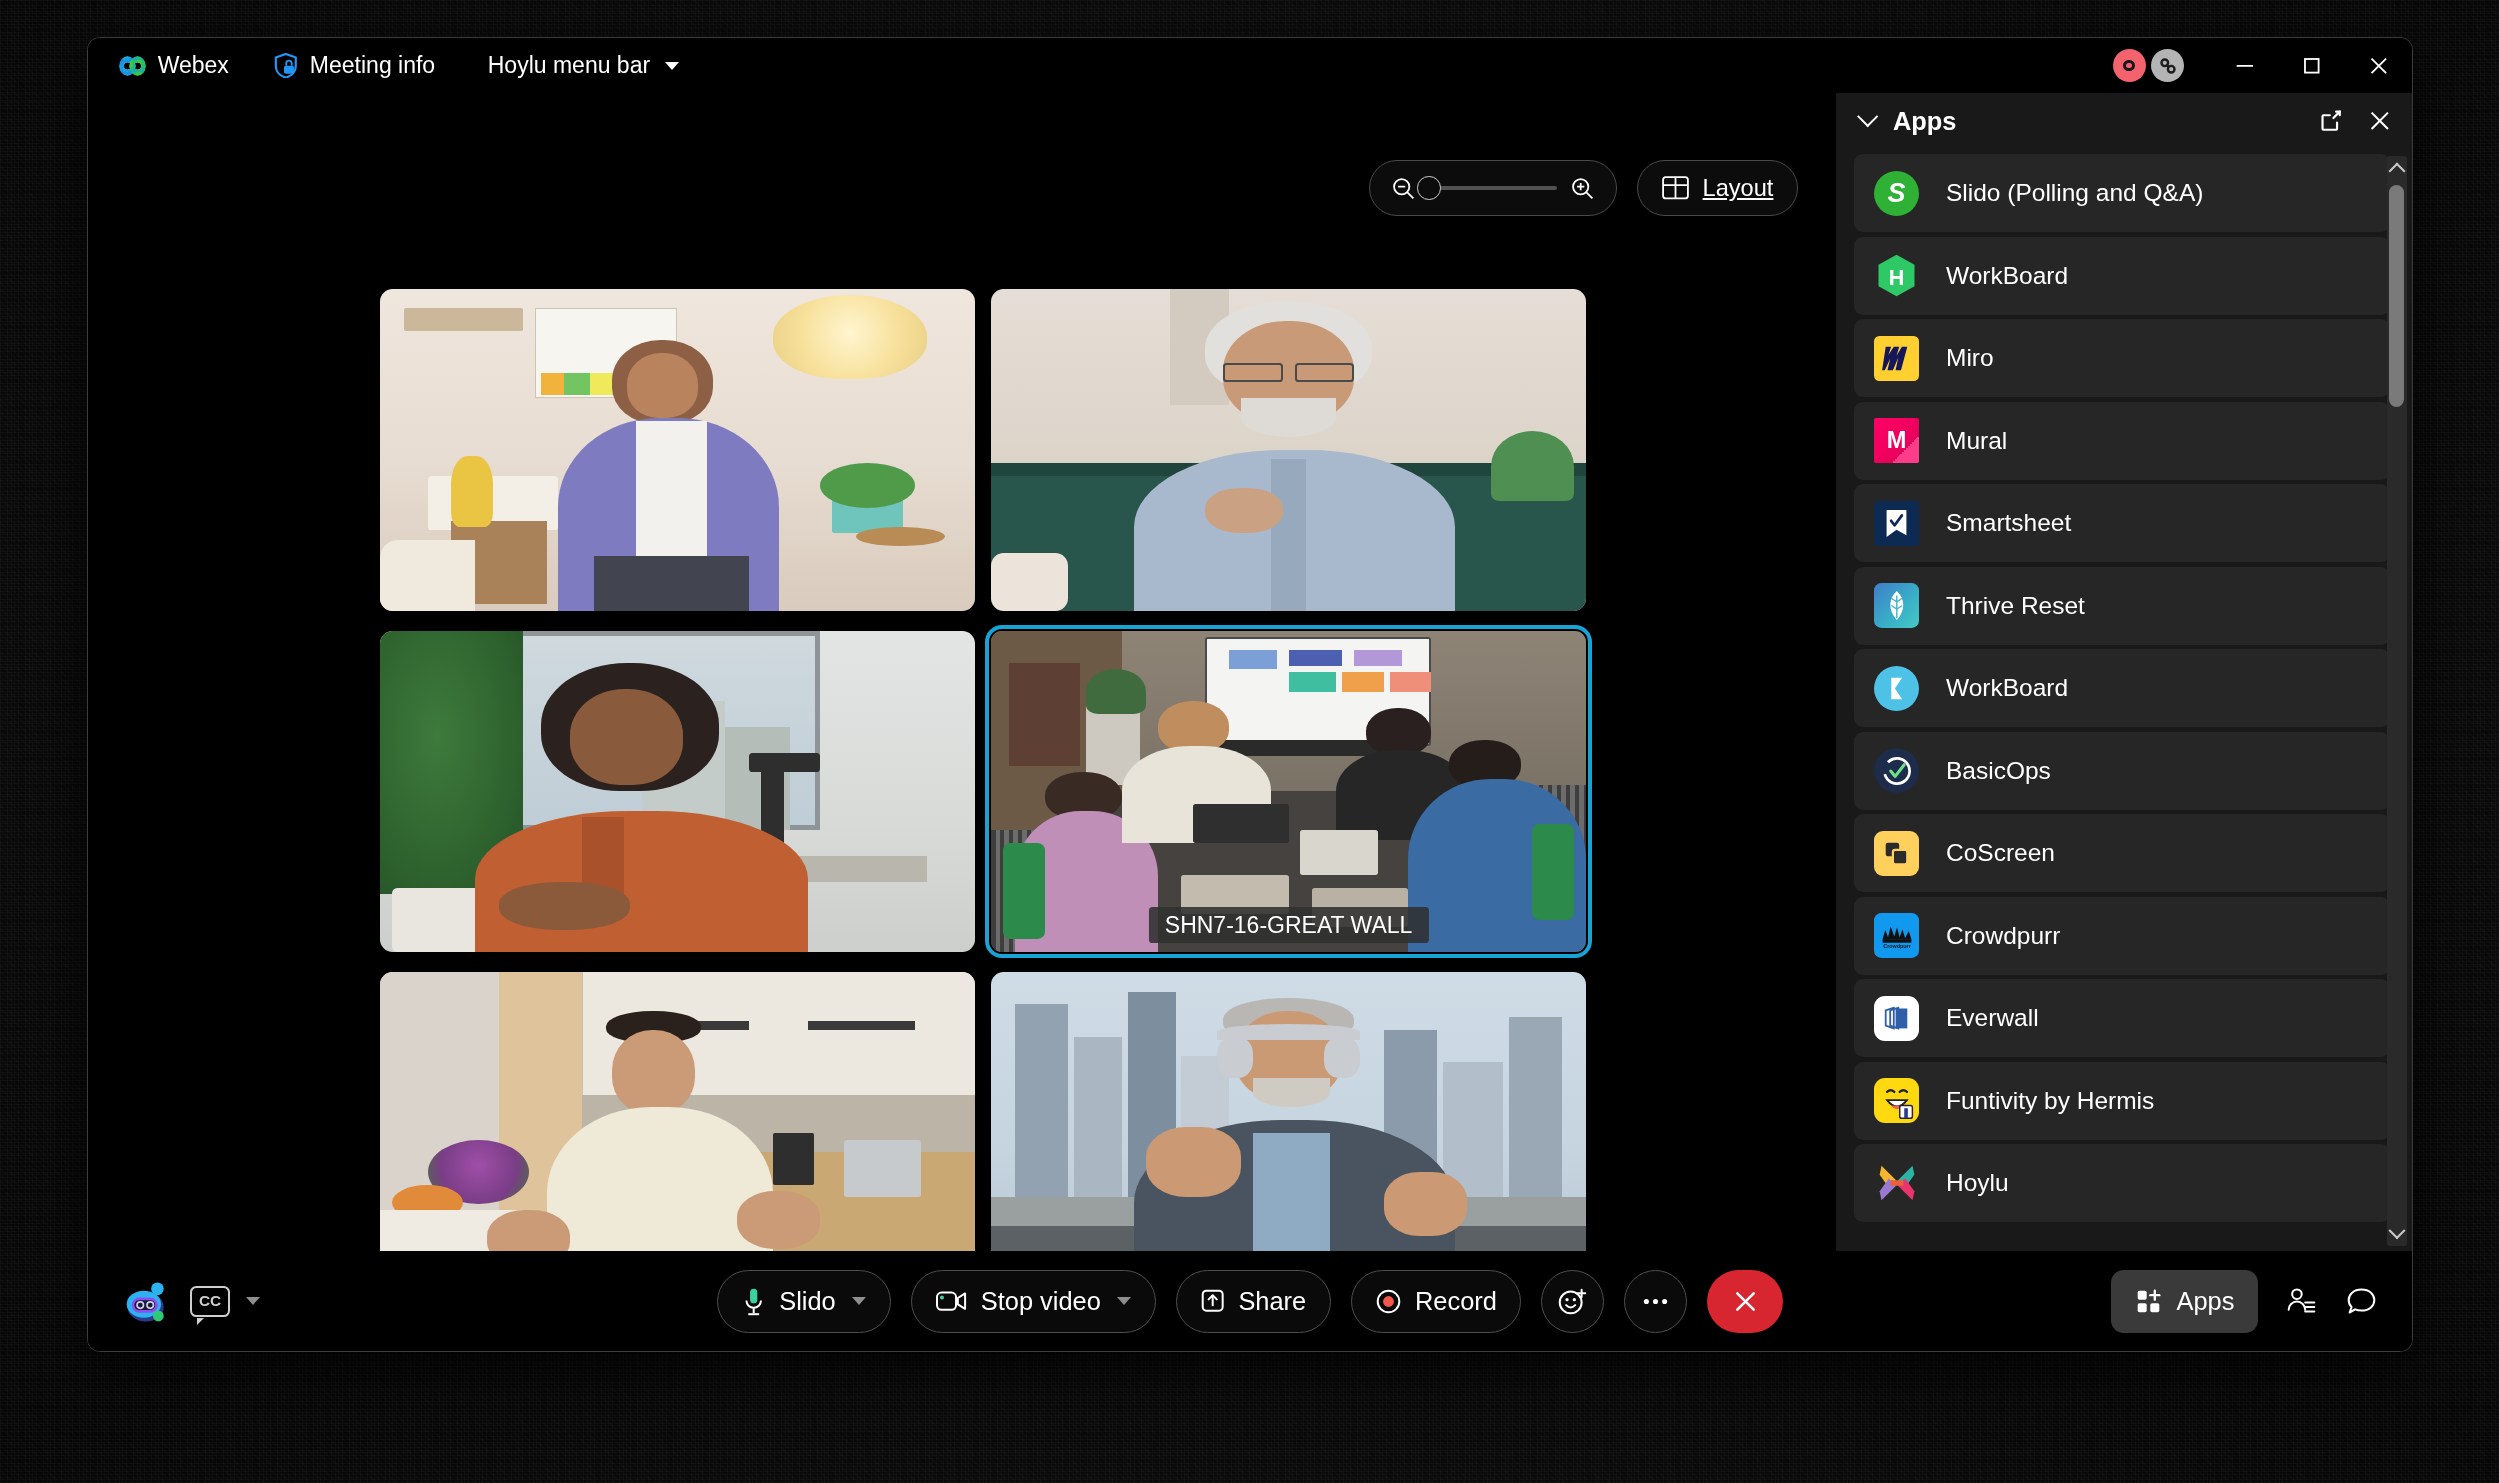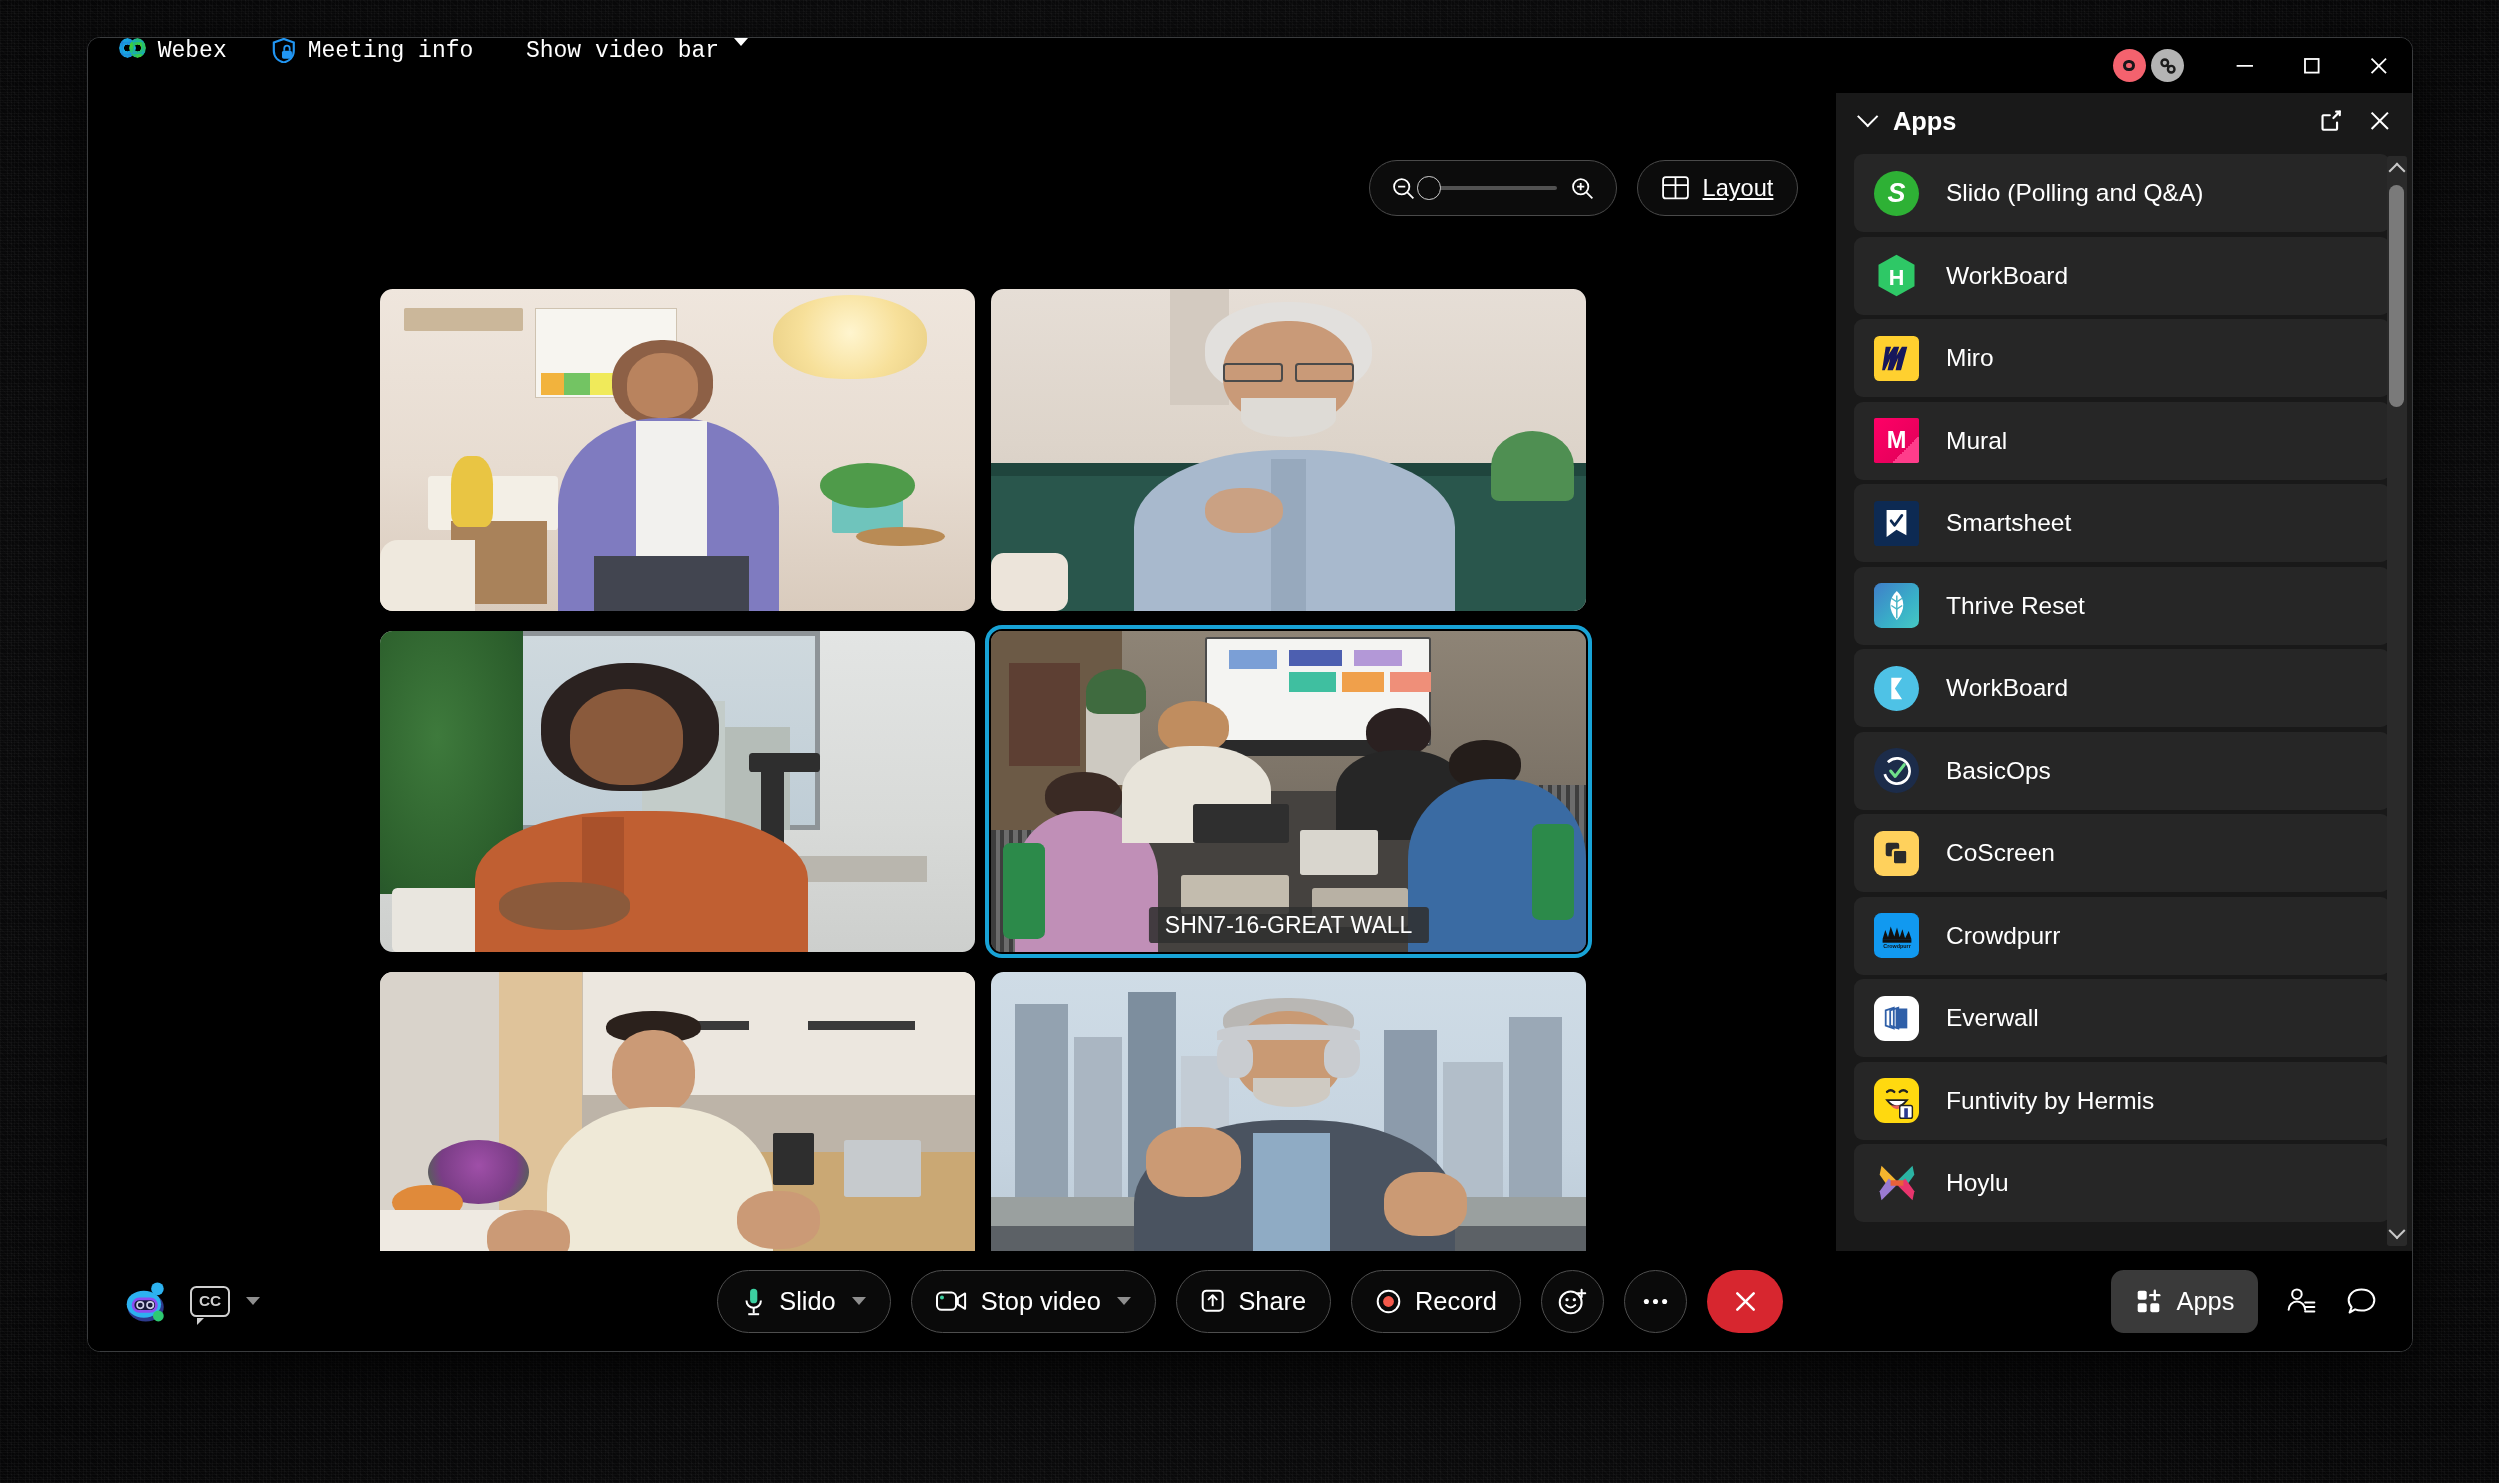--- a/index.html
+++ b/index.html
@@ -35,23 +35,23 @@
     box-shadow:0 18px 63px rgba(0,0,0,.9);
   }
 
   
   #titlebar{
     position:absolute; left:0; top:0; right:0; height:55px;
     background:#000;
     display:flex; align-items:center;
   }
   .tb-item{
-    display:flex; gap:11.8px;
+    display:flex; align-items:center; gap:11.8px;
     color:#fff; font-size:23px; height:55px; padding:0 7.3px;
-    cursor:default; white-space:nowrap;font-family:Liberation Mono, monospace;
+    cursor:default; white-space:nowrap;
   }
   #tb-webex{ margin-left:23.6px; }
   #tb-meetinfo{ margin-left:31px; }
   #tb-menubar{ margin-left:38px; gap:14.5px; }
 
   .webex-logo{ width:27px; height:20px; position:relative; flex:0 0 auto; }
   .webex-logo i{
     position:absolute; top:0; width:17px; height:20px; border-radius:50%;
     border:4.5px solid transparent;
   }
@@ -233,21 +233,21 @@
         <svg viewBox="0 0 26 28" width="23.6" height="25.4">
           <path d="M13 1 L24 5 V14 C24 21 19 25.5 13 27 C7 25.5 2 21 2 14 V5 Z" fill="none" stroke="#2196f3" stroke-width="2.4"></path>
           <rect x="11" y="14" width="11" height="9" rx="2" fill="#2196f3"></rect>
           <path d="M13.5 14 v-2.5 a3 3 0 0 1 6 0 V14" fill="none" stroke="#2196f3" stroke-width="2"></path>
         </svg>
       </span>
       <span>Meeting info</span>
     </div>
 
     <div class="tb-item" id="tb-menubar">
-      <span>Show video bar</span>
+      <span>Hoylu menu bar</span>
       <span class="chev"></span>
     </div>
 
     <div id="wincontrols">
       <div class="rec-dot">
           <b></b>
         </div>
       <div class="pill-gray">
         <svg viewBox="0 0 24 24" width="22" height="22">
           <circle cx="8.5" cy="8.5" r="3.6" fill="none" stroke="#1c1c1c" stroke-width="2.6"></circle>

